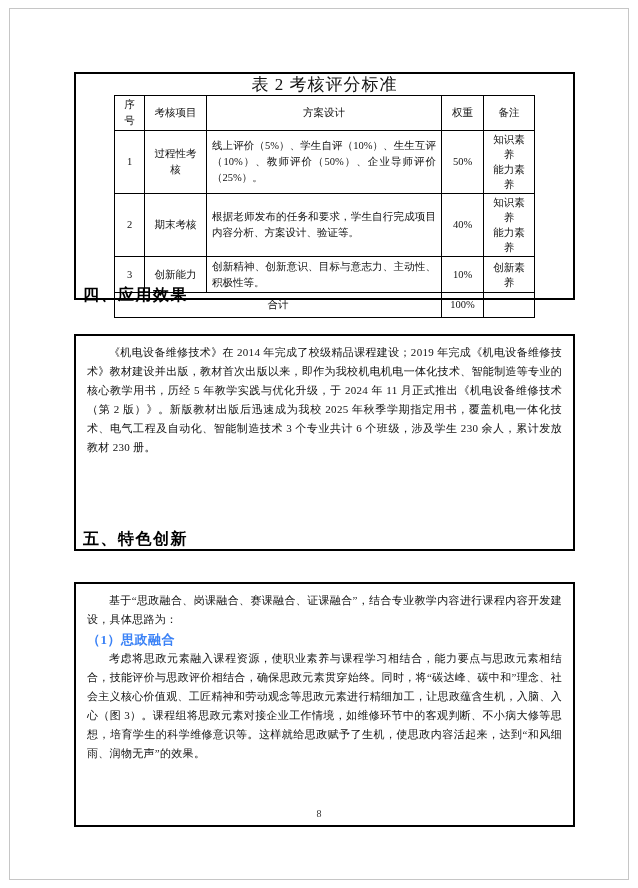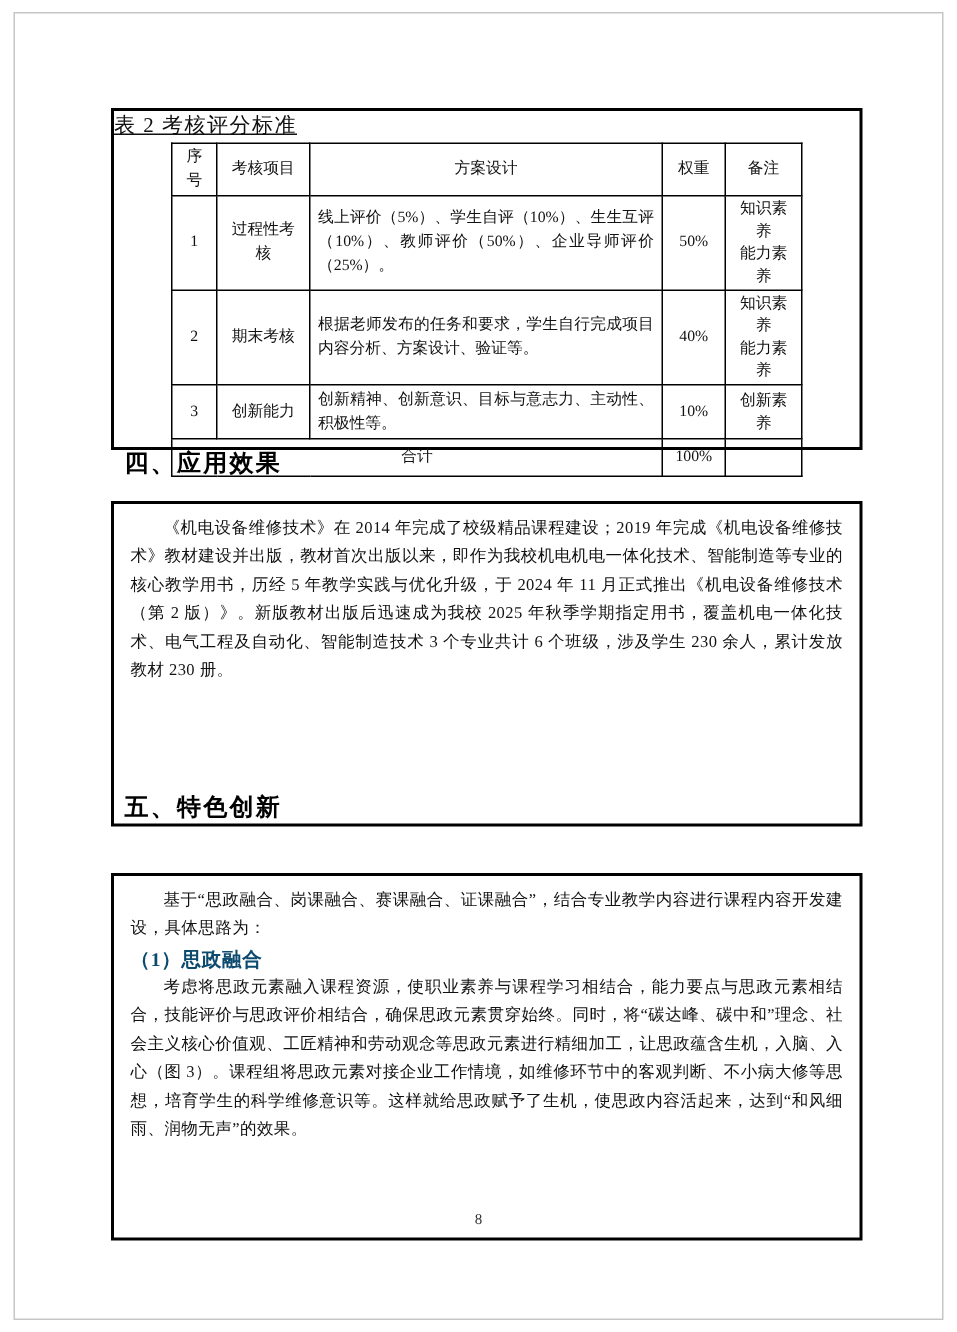--- a/index.html
+++ b/index.html
@@ -19,22 +19,22 @@
     position:absolute; left:74px; width:501px;
     border:2px solid #000000;
     box-sizing:border-box;
     background:#ffffff;
   }
   .box-table { top:72px; height:228px; }
   .box-effects { top:334px; height:217px; padding:7px 11px 0 11px; }
   .box-innovation { top:582px; height:245px; padding:7px 11px 0 11px; }
 
   .table-title {
-    font-size:14px; line-height:14px;
-    margin-top:4px; letter-spacing:1px;text-decoration:underline;
+    text-align:center; font-size:17px; line-height:14px;
+    margin-top:4px; letter-spacing:1px;
   }
   table.assess {
     border-collapse:collapse; table-layout:fixed;
     width:420px; margin:3px auto 0 auto;
     font-size:10.5px;
   }
   table.assess th, table.assess td {
     border:1px solid #000000;
     padding:1px 5px;
     text-align:center; vertical-align:middle;
@@ -47,31 +47,31 @@
   tr.r1     { height:54px; }
   tr.r2     { height:37px; }
   tr.r3     { height:36px; }
   tr.total  { height:25px; }
 
   .sec-heading {
     position:absolute; left:83px; margin:0;
     font-size:16px; line-height:20px; font-weight:bold;
     letter-spacing:1.5px; color:#000000;
   }
-  .heading-effects    { top:300px; }
+  .heading-effects    { top:285px; }
   .heading-innovation { top:529px; }
 
   .box p {
     margin:0; font-size:11px; line-height:19px;
     text-align:justify; text-indent:22px;
     letter-spacing:0.3px;
   }
   .sub-heading {
     margin:1px 0 0 0; font-size:13px; line-height:19px;
-    font-weight:bold; letter-spacing:0.5px; color:#0c4a6e;
+    font-weight:bold; letter-spacing:0.5px; color:#3b82f6;
   }
   .page-number {
     position:absolute; top:808px; left:0; width:100%;
     text-align:center; font-size:10px; color:#333333;
   }
 </style>
 </head>
 <body>
 
 <div class="page">

